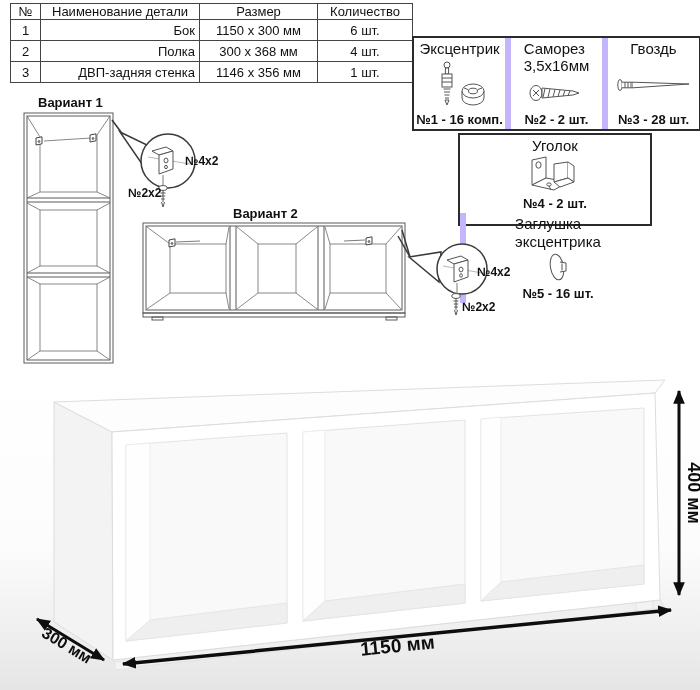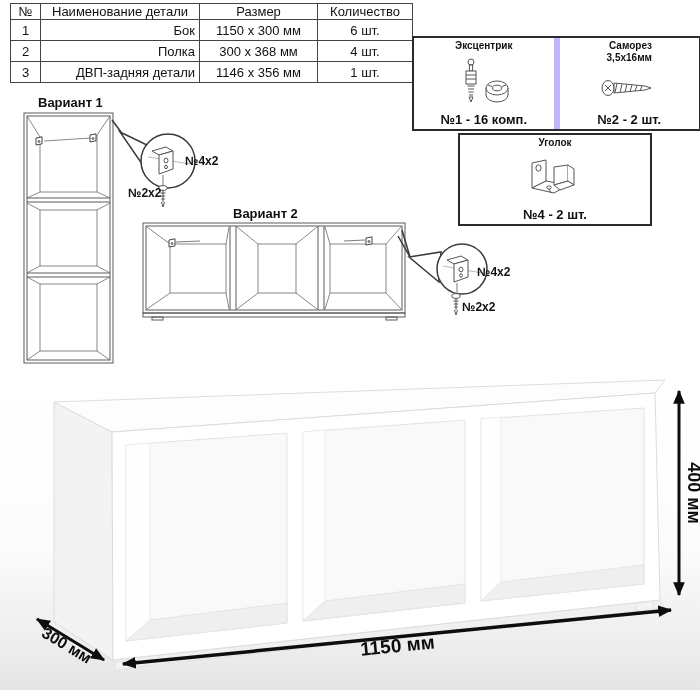--- a/index.html
+++ b/index.html
@@ -15,21 +15,21 @@
   .col-name{width:150px;text-align:right;}
   .col-size{width:109px;text-align:center;}
   .col-qty{width:86px;text-align:center;}
   
   .hw-row{position:absolute;display:flex;border:2px solid #2b2b2b;background:#fff;}
   .hw-row1{left:412px;top:36px;width:285px;height:91px;}
   .hw-row2{left:458px;top:133px;width:190px;height:89px;flex-direction:column;}
   .hw-box{flex:1 1 0;display:flex;flex-direction:column;align-items:center;
           justify-content:space-between;padding:2px 1px 2px 1px;min-width:0;}
   .hw-box + .hw-box{border-left:6px solid #c4b5fd;}
-  .hw-title{font-size:10px;font-weight:bold;text-align:right;line-height:1.15;color:#111;}
+  .hw-title{font-size:15px;font-weight:normal;text-align:left;line-height:1.15;color:#111;}
   .hw-label{font-size:13px;font-weight:bold;text-align:center;color:#111;}
   .hw-icon{flex:1 1 auto;display:flex;align-items:center;justify-content:center;}
   .hw-icon svg{display:block;}
   
   .variants-svg{position:absolute;left:0;top:85px;width:700px;height:300px;}
   svg text{font-family:"Liberation Sans",sans-serif;fill:#111;}
   .v-title{font-size:13px;font-weight:bold;}
   .callout-label{font-size:12px;font-weight:bold;}
   .lineart{stroke:#5a5a5a;stroke-width:1;fill:none;}
   .lineart-thin{stroke:#6a6a6a;stroke-width:0.8;fill:none;}
@@ -59,21 +59,21 @@
       <td class="col-qty">6 шт.</td>
     </tr>
     <tr>
       <td class="col-num">2</td>
       <td class="col-name">Полка</td>
       <td class="col-size">300 x 368 мм</td>
       <td class="col-qty">4 шт.</td>
     </tr>
     <tr>
       <td class="col-num">3</td>
-      <td class="col-name">ДВП-задняя детали</td>
+      <td class="col-name">ДВП-задняя стенка</td>
       <td class="col-size">1146 x 356 мм</td>
       <td class="col-qty">1 шт.</td>
     </tr>
   </tbody>
     </table>
 
   <div class="hw-row hw-row1">
     <div class="hw-box">
       <div class="hw-title">Эксцентрик</div>
       <div class="hw-icon">
@@ -115,40 +115,72 @@
               <line x1="23" y1="10" x2="21" y2="18.3"></line>
             <line x1="28" y1="10.4" x2="26" y2="18"></line>
               <line x1="33" y1="10.9" x2="31" y2="17.6"></line>
             <line x1="38" y1="11.4" x2="36" y2="17.2"></line>
               <line x1="43" y1="11.8" x2="41" y2="16.8"></line>
           </g>
         </svg>
       </div>
       <div class="hw-label">№2 - 2 шт.</div>
     </div>
+    <div class="hw-box">
+      <div class="hw-title">Гвоздь</div>
+      <div class="hw-icon">
+        <svg width="78" height="16" viewBox="0 0 78 16">
+          <g stroke="#555" fill="#fff" stroke-width="1">
+            <ellipse cx="5" cy="8" rx="2.2" ry="5.5"></ellipse>
+            <path d="M7,5.2 L18,5.2 L18,10.8 L7,10.8"></path>
+            <line x1="10" y1="5.2" x2="10" y2="10.8"></line>
+              <line x1="13" y1="5.2" x2="13" y2="10.8"></line>
+              <line x1="16" y1="5.2" x2="16" y2="10.8"></line>
+            <path d="M18,5.2 L74,7 L18,10.8"></path>
+          </g>
+        </svg>
+      </div>
+      <div class="hw-label">№3 - 28 шт.</div>
+    </div>
   </div>
 
   <div class="hw-row hw-row2">
     <div class="hw-box">
       <div class="hw-title">Уголок</div>
       <div class="hw-icon">
         <svg width="62" height="42" viewBox="0 0 62 42">
           <g stroke="#555" fill="#fff" stroke-width="1">
             <path d="M8,6 L22,3 L22,24 L8,31 z"></path>
             <ellipse cx="14.5" cy="11" rx="2.6" ry="3.2"></ellipse>
             <path d="M8,31 L22,24 L44,28 L30,36 z"></path>
             <path d="M30,10 L44,8 L44,24 L30,28 z"></path>
             <path d="M44,8 L50,12 L50,28 L44,24"></path>
             <path d="M30,28 L44,24 L50,28 L36,33 z"></path>
             <ellipse cx="25" cy="30.5" rx="2.2" ry="1.6"></ellipse>
             <line x1="25" y1="32" x2="27" y2="36"></line>
           </g>
         </svg>
       </div>
       <div class="hw-label">№4 - 2 шт.</div>
+    </div>
+    <div class="hw-box">
+      <div class="hw-title">
+        <div>Заглушка</div>
+        <div>эксцентрика</div>
+      </div>
+      <div class="hw-icon">
+        <svg width="40" height="36" viewBox="0 0 40 36">
+          <g stroke="#555" fill="#fff" stroke-width="1">
+            <ellipse cx="19" cy="17" rx="6.5" ry="13" transform="rotate(-10 19 17)"></ellipse>
+            <path d="M22,12 L28,13 L28,21 L22,22"></path>
+            <line x1="24" y1="13.5" x2="24" y2="20.5"></line>
+          </g>
+        </svg>
+      </div>
+      <div class="hw-label">№5 - 16 шт.</div>
     </div>
   </div>
 
   <svg class="variants-svg" viewBox="0 0 700 300">
 
     <text x="38" y="22" class="v-title">Вариант 1</text>
 
     <g class="lineart">
       <rect x="24" y="28" width="89" height="250"></rect>
       <rect x="27" y="31" width="83" height="244"></rect>

